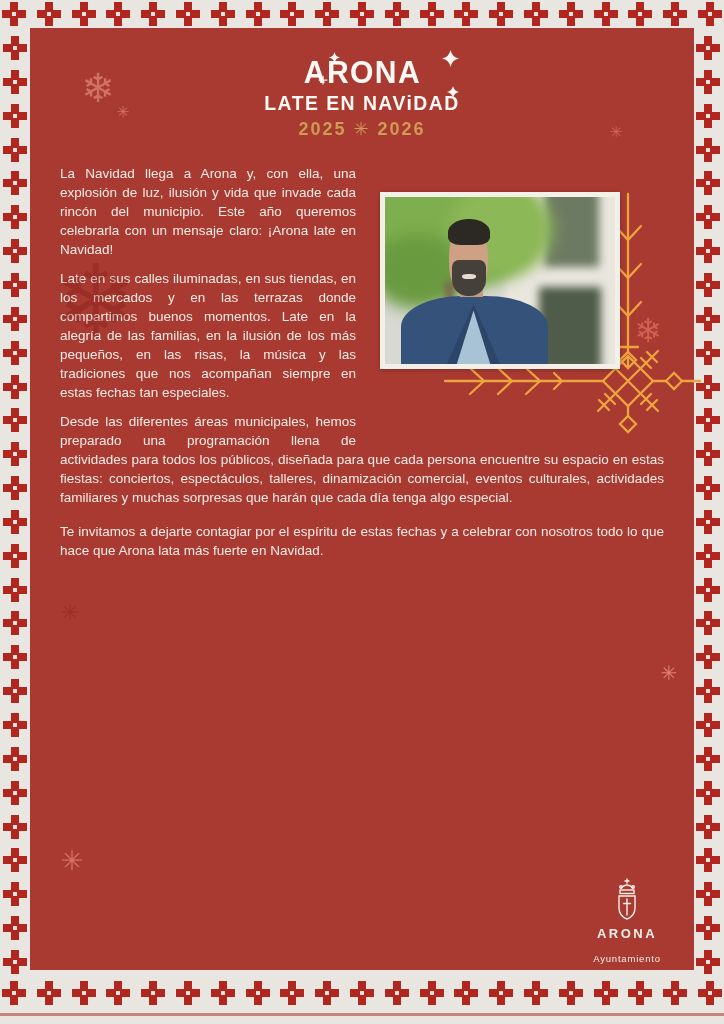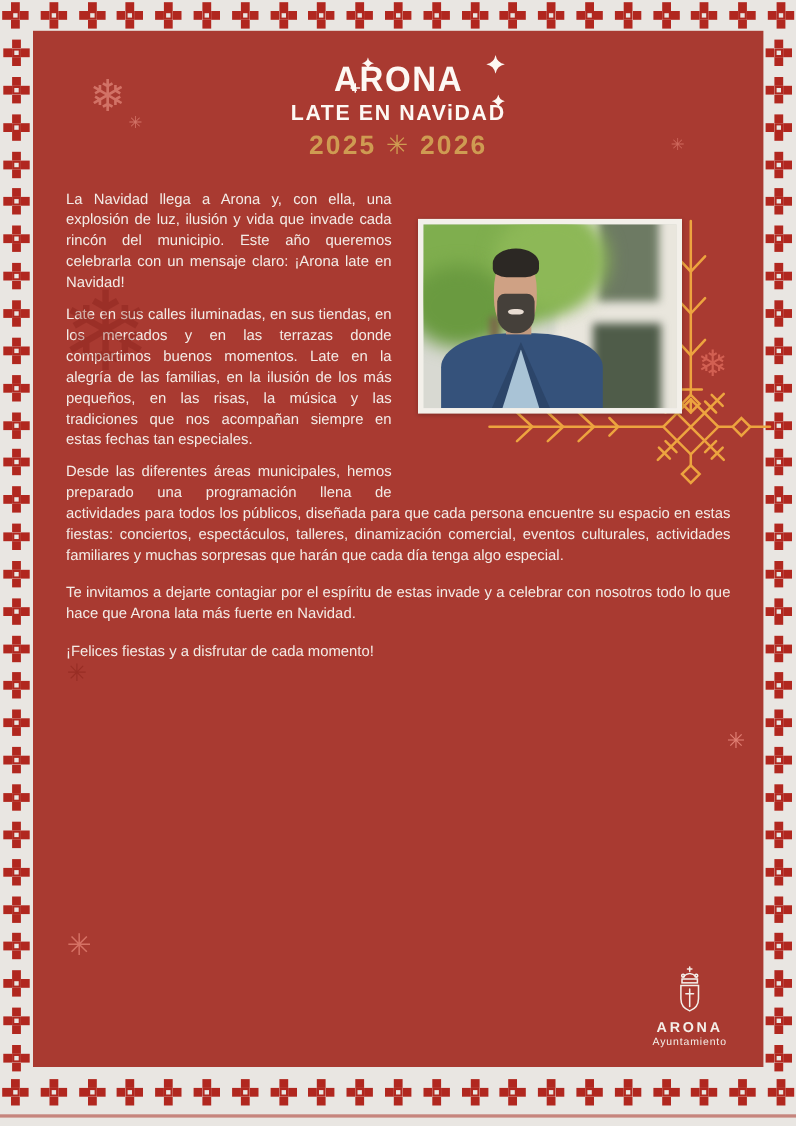--- a/index.html
+++ b/index.html
@@ -21,21 +21,21 @@
   
   .wm { position:absolute; transform:translate(-50%,-50%); line-height:1;
         font-family:"DejaVu Sans", sans-serif; pointer-events:none; }
 
   
   .logo-block { position:relative; padding-top:26px; text-align:center; }
   .logo-title { display:inline-block; font-size:32px; font-weight:bold; letter-spacing:1.5px;
                 color:#fdf8f3; transform:scaleX(0.94); }
   .logo-sub   { display:block; margin-top:1px; font-size:20px; font-weight:bold; letter-spacing:1.5px;
                 color:#fdf8f3; transform:scaleX(0.97); }
-  .logo-years { display:block; margin-top:3px; font-size:24px; font-weight:bold; letter-spacing:2px;
+  .logo-years { display:block; margin-top:3px; font-size:18px; font-weight:bold; letter-spacing:2px;
                 color:#cf9b52; }
   .sparkle { position:absolute; fill:#fdf8f3; }
 
   
   .letter { padding:0 30px; margin-top:24px; }
   .letter p { margin:0 0 10px 0; font-size:13.5px; line-height:19px; text-align:justify; color:#f3ebe6; }
   .letter p.wide { margin-bottom:15px; }
   .salutation { font-weight:bold; font-size:14px; margin:0 0 16px 0 !important; color:#fdfaf6; text-align:left !important; }
   .sig-block { margin-top:16px; text-align:center; font-weight:bold; font-size:14px; line-height:20px; color:#fdfaf6; }
 
@@ -60,21 +60,21 @@
   .ps-head { position:absolute; left:28%; top:15%; width:17%; height:44%; background:#cfa184; border-radius:48% 48% 44% 44%; }
   .ps-hair { position:absolute; left:27.5%; top:13%; width:18%; height:16%; background:#2c2824; border-radius:50% 50% 30% 30%; }
   .ps-beard { position:absolute; left:29%; top:38%; width:15%; height:21%; background:#45403a; border-radius:20% 20% 46% 46%; }
   .ps-mouth { position:absolute; left:33.5%; top:46%; width:6%; height:3%; background:#e8dcd2; border-radius:40%; }
   .ornament { position:absolute; left:0; top:0; overflow:visible; pointer-events:none; }
 
   
   .footer-logo { position:absolute; left:552px; top:850px; width:90px; text-align:center; color:#f4efe9; }
   .footer-logo svg { display:block; margin:0 auto; }
   .footer-name { font-size:13px; font-weight:bold; letter-spacing:2.5px; margin-top:2px; }
-  .footer-sub  { font-size:9.5px; letter-spacing:0.8px; margin-top:1px; }
+  .footer-sub  { font-size:9.5px; letter-spacing:0.8px; margin-top:12px; }
 </style>
 </head>
 <body>
 
 <div class="canvas">
 
   <div id="border-motifs">
       <div class="bm" style="left: 14px; top: 14px;"></div>
       <div class="bm" style="left: 48.8px; top: 14px;"></div>
       <div class="bm" style="left: 83.6px; top: 14px;"></div>
@@ -254,22 +254,21 @@
             <div class="ps-hair"></div>
             <div class="ps-beard"></div>
             <div class="ps-mouth"></div>
           </div>
         </div>
       </div>
 
       <p>La Navidad llega a Arona y, con ella, una explosión de luz, ilusión y vida que invade cada rincón del municipio. Este año queremos celebrarla con un mensaje claro: ¡Arona late en Navidad!</p>
       <p>Late en sus calles iluminadas, en sus tiendas, en los mercados y en las terrazas donde compartimos buenos momentos. Late en la alegría de las familias, en la ilusión de los más pequeños, en las risas, la música y las tradiciones que nos acompañan siempre en estas fechas tan especiales.</p>
       <p class="wide">Desde las diferentes áreas municipales, hemos preparado una programación llena de actividades para todos los públicos, diseñada para que cada persona encuentre su espacio en estas fiestas: conciertos, espectáculos, talleres, dinamización comercial, eventos culturales, actividades familiares y muchas sorpresas que harán que cada día tenga algo especial.</p>
-      <p class="wide">Te invitamos a dejarte contagiar por el espíritu de estas invade y a celebrar con nosotros todo lo que hace que Arona lata más fuerte en Navidad.</p>
-      <p class="wide">¡Felices fiestas y a disfrutar de cada momento!</p>
+      <p class="wide">Te invitamos a dejarte contagiar por el espíritu de estas fechas y a celebrar con nosotros todo lo que hace que Arona lata más fuerte en Navidad.</p>
 
       <div class="sig-block">
       </div>
     </div>
 
     <div class="footer-logo">
       <svg width="60" height="46" viewBox="0 0 60 46" fill="none" stroke="#f4efe9" stroke-width="1.4" stroke-linecap="round">
         <path d="M30 1 V5 M28 3 H32"></path>
         <circle cx="24" cy="9" r="1.3"></circle>
         <circle cx="36" cy="9" r="1.3"></circle>

